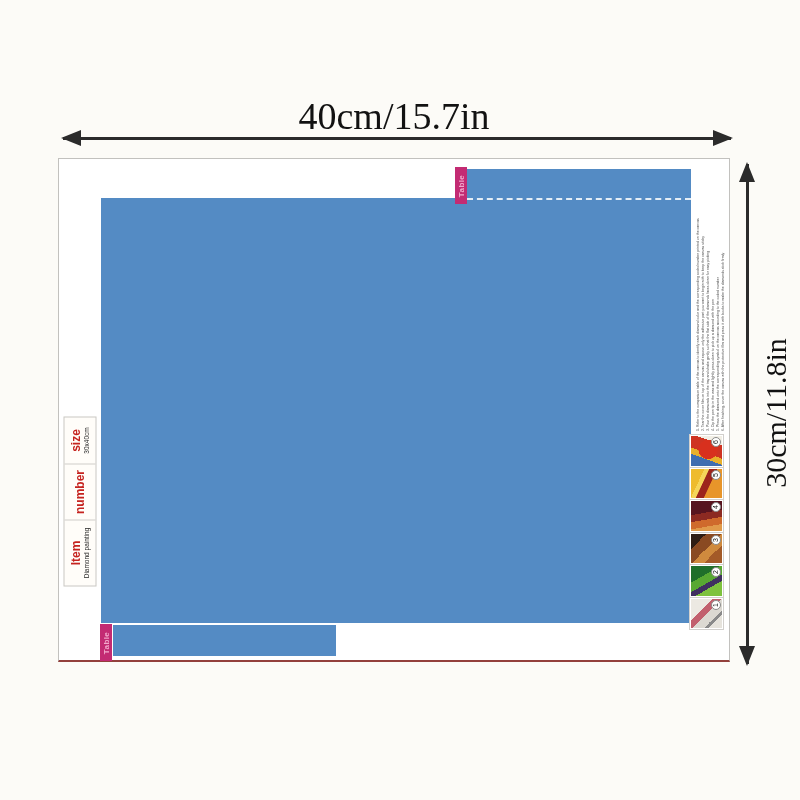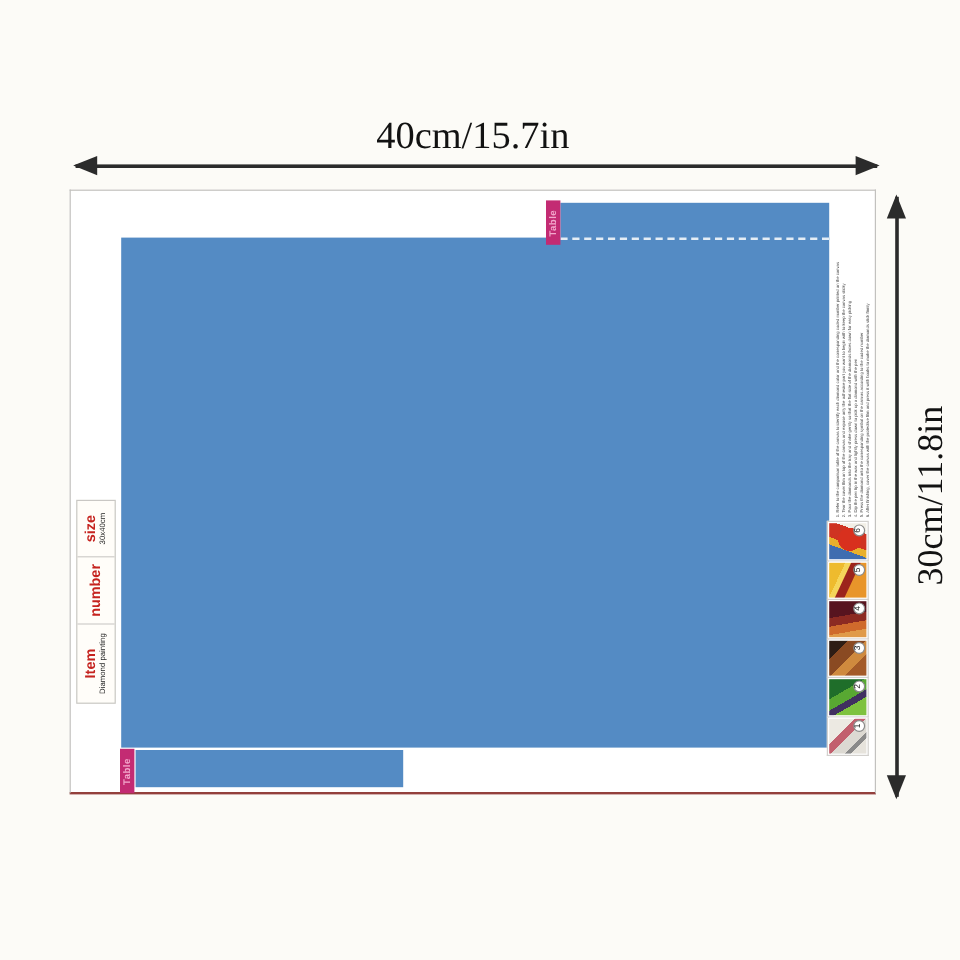--- a/index.html
+++ b/index.html
@@ -3,21 +3,21 @@
 <meta charset="utf-8">
 <style>
   * { margin:0; padding:0; box-sizing:border-box; }
   html,body { width:800px; height:800px; }
   body { background:#fcfbf7; font-family:"Liberation Sans", sans-serif; }
   .scene { position:relative; width:800px; height:800px; overflow:hidden; }
 
   
   .dim-width-label {
     position:absolute; left:0; top:94px; width:788px; text-align:center;
-    font-family:"Liberation Serif", serif; font-size:32px; color:#121212;
+    font-family:"Liberation Serif", serif; font-size:38px; color:#121212;
   }
   .h-arrow { position:absolute; left:63px; top:137px; width:668px; height:3px; background:#2b2b2b; }
   .h-arrow .head-left {
     position:absolute; left:-2px; top:-7px; width:0; height:0;
     border-top:8px solid transparent; border-bottom:8px solid transparent; border-right:20px solid #2b2b2b;
   }
   .h-arrow .head-right {
     position:absolute; right:-2px; top:-7px; width:0; height:0;
     border-top:8px solid transparent; border-bottom:8px solid transparent; border-left:20px solid #2b2b2b;
   }

